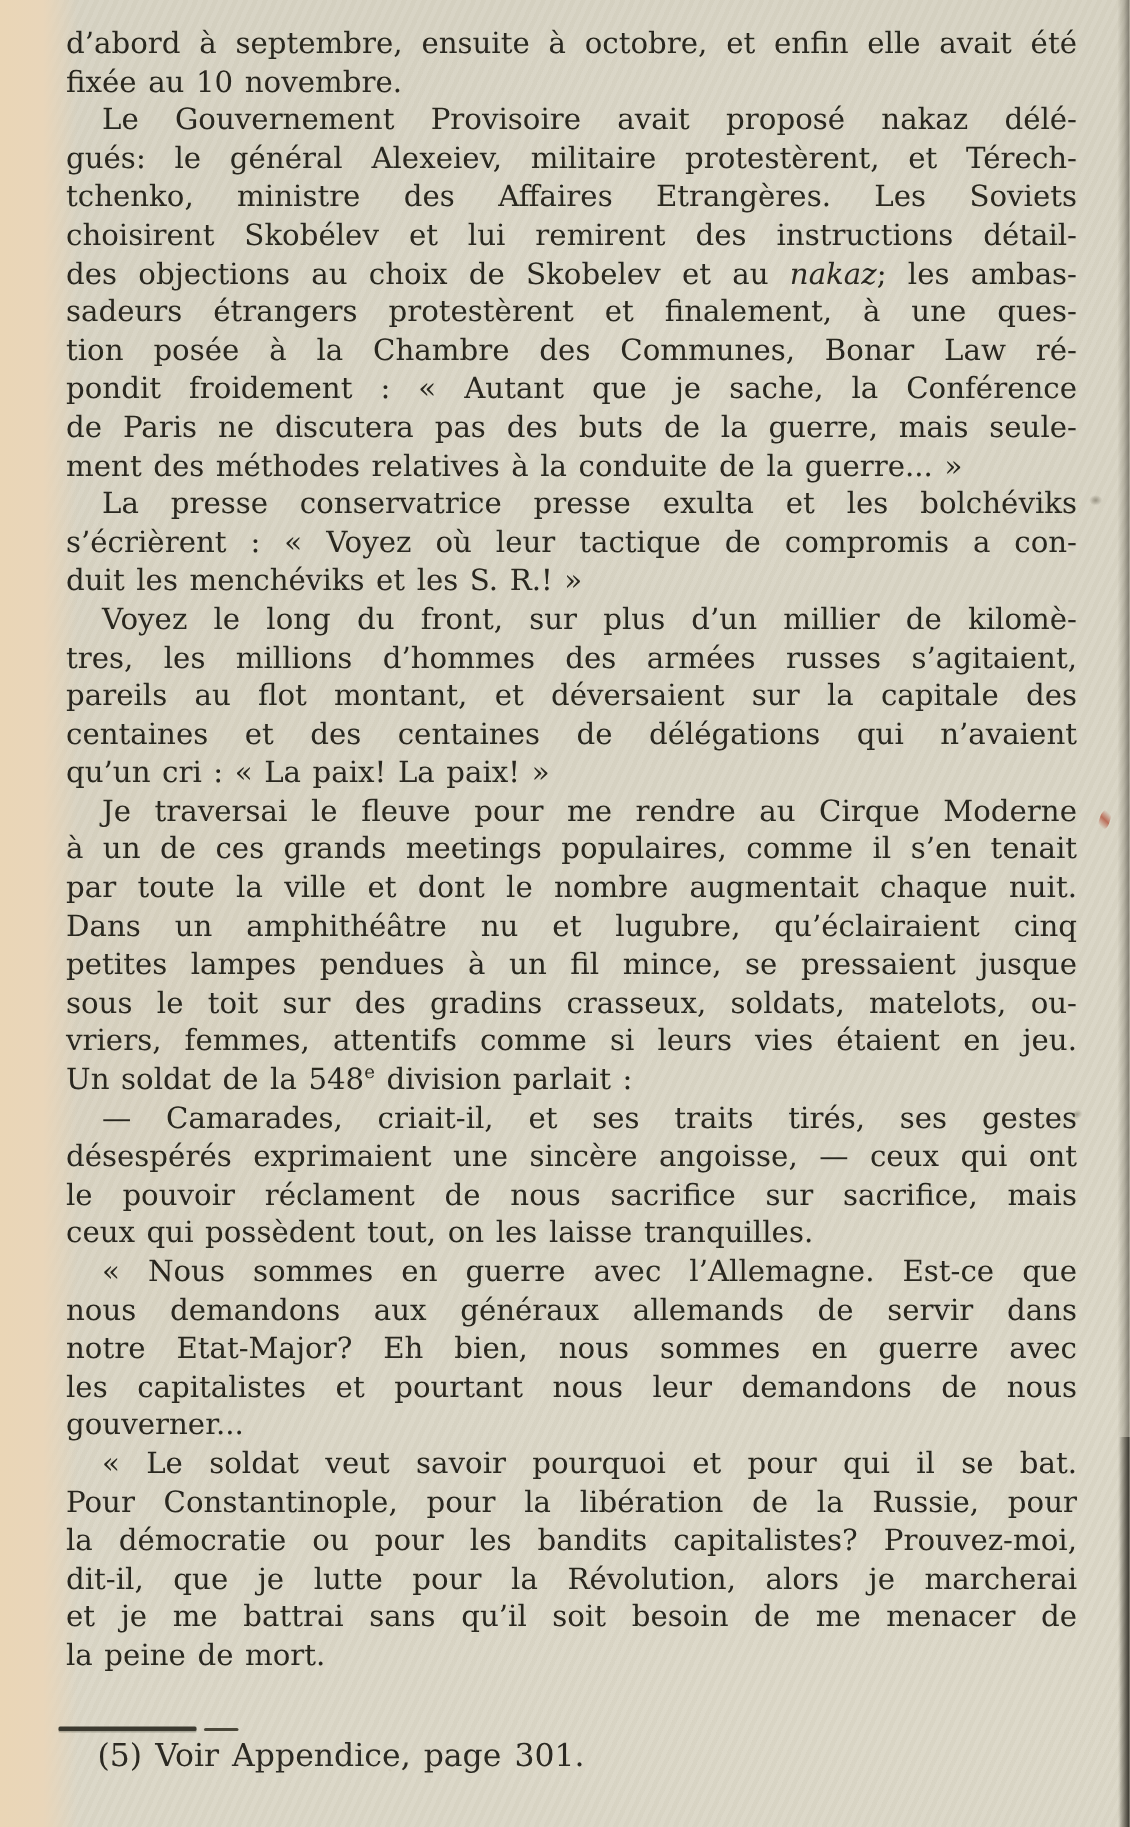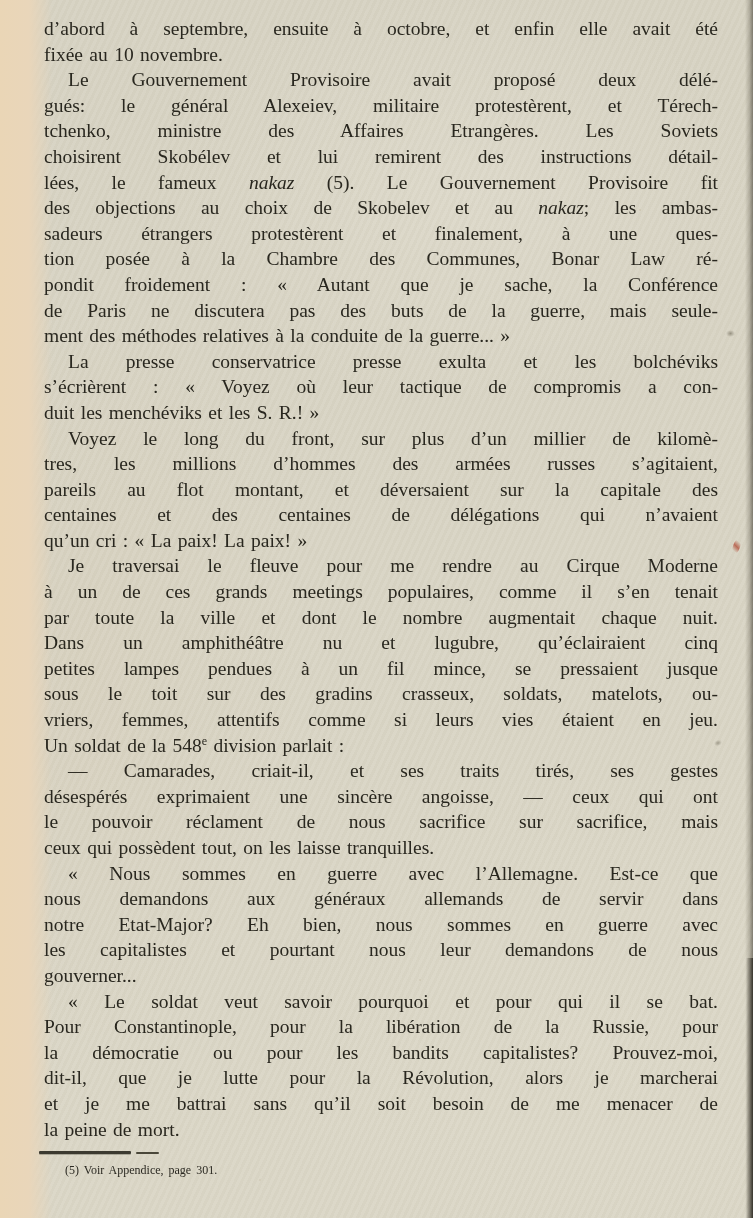--- a/index.html
+++ b/index.html
@@ -10,21 +10,20 @@
     font-family: "DejaVu Serif", "Liberation Serif", serif;
     background: #d8d4c4;
   }
   .page {
     position: absolute; inset: 0;
     background:
       radial-gradient(ellipse 420px 300px at 62% 16%, rgba(226,222,208,0.55), rgba(226,222,208,0) 70%),
       radial-gradient(ellipse 500px 380px at 80% 85%, rgba(222,218,202,0.5), rgba(222,218,202,0) 70%),
       radial-gradient(ellipse 300px 500px at 10% 55%, rgba(214,206,186,0.45), rgba(214,206,186,0) 75%),
       linear-gradient(180deg, #d7d3c3 0%, #d9d5c5 45%, #dbd7c7 100%);
-    font-family: Liberation Serif, serif;
   }
   
   .speckle {
     position: absolute; inset: 0; pointer-events: none;
     background-image:
       radial-gradient(circle 2px at 120px 340px, rgba(168,150,112,0.35), rgba(168,150,112,0) 70%),
       radial-gradient(circle 2px at 640px 210px, rgba(168,150,112,0.3), rgba(168,150,112,0) 70%),
       radial-gradient(circle 2px at 420px 980px, rgba(168,150,112,0.3), rgba(168,150,112,0) 70%),
       radial-gradient(circle 3px at 700px 560px, rgba(168,150,112,0.25), rgba(168,150,112,0) 70%),
       radial-gradient(circle 2px at 260px 1180px, rgba(168,150,112,0.3), rgba(168,150,112,0) 70%),
@@ -64,21 +63,21 @@
     position: absolute; left: 39px; top: 1151px; width: 92px; height: 3px;
     background: #3c3a30; border-radius: 1px;
     box-shadow: 0 1px 0 rgba(60,58,48,0.3);
   }
   .footnote-rule-b {
     position: absolute; left: 136px; top: 1152px; width: 23px; height: 2px;
     background: #4a4739; border-radius: 1px;
   }
   .footnote {
     position: absolute; left: 65px; top: 1158px;
-    color: #2b2922; font-size: 12px; line-height: 24px;
+    color: #2b2922; font-size: 21px; line-height: 24px;
     word-spacing: 2px;
     text-align: right;
   }
   .mark { position: absolute; pointer-events: none; }
   .mark-red {
     left: 733px; top: 540px; width: 7px; height: 13px;
     background: linear-gradient(25deg, rgba(176,74,52,0) 15%, rgba(176,74,52,0.75) 50%, rgba(176,74,52,0) 85%);
     transform: rotate(18deg); border-radius: 40%;
   }
   .mark-smudge {
@@ -96,25 +95,24 @@
 
 <div class="page">
   <div class="speckle"></div>
   <div class="edge-left"></div>
   <div class="edge-right"></div>
   <div class="edge-right-dark"></div>
 
   <div class="text-block" id="text-block">
       <div class="line">d’abord à septembre, ensuite à octobre, et enfin elle avait été</div>
       <div class="line last">fixée au 10 novembre.</div>
-      <div class="line indent">Le Gouvernement Provisoire avait proposé deux délé-</div>
+      <div class="line indent">Le Gouvernement Provisoire avait proposé nakaz délé-</div>
       <div class="line">gués: le général Alexeiev, militaire protestèrent, et Térech-</div>
       <div class="line">tchenko, ministre des Affaires Etrangères. Les Soviets</div>
       <div class="line">choisirent Skobélev et lui remirent des instructions détail-</div>
-      <div class="line">lées, le fameux <i>nakaz</i> (5). Le Gouvernement Provisoire fit</div>
       <div class="line">des objections au choix de Skobelev et au <i>nakaz</i>; les ambas-</div>
       <div class="line">sadeurs étrangers protestèrent et finalement, à une ques-</div>
       <div class="line">tion posée à la Chambre des Communes, Bonar Law ré-</div>
       <div class="line">pondit froidement : « Autant que je sache, la Conférence</div>
       <div class="line">de Paris ne discutera pas des buts de la guerre, mais seule-</div>
       <div class="line last">ment des méthodes relatives à la conduite de la guerre... »</div>
       <div class="line indent">La presse conservatrice presse exulta et les bolchéviks</div>
       <div class="line">s’écrièrent : « Voyez où leur tactique de compromis a con-</div>
       <div class="line last">duit les menchéviks et les S. R.! »</div>
       <div class="line indent">Voyez le long du front, sur plus d’un millier de kilomè-</div>

